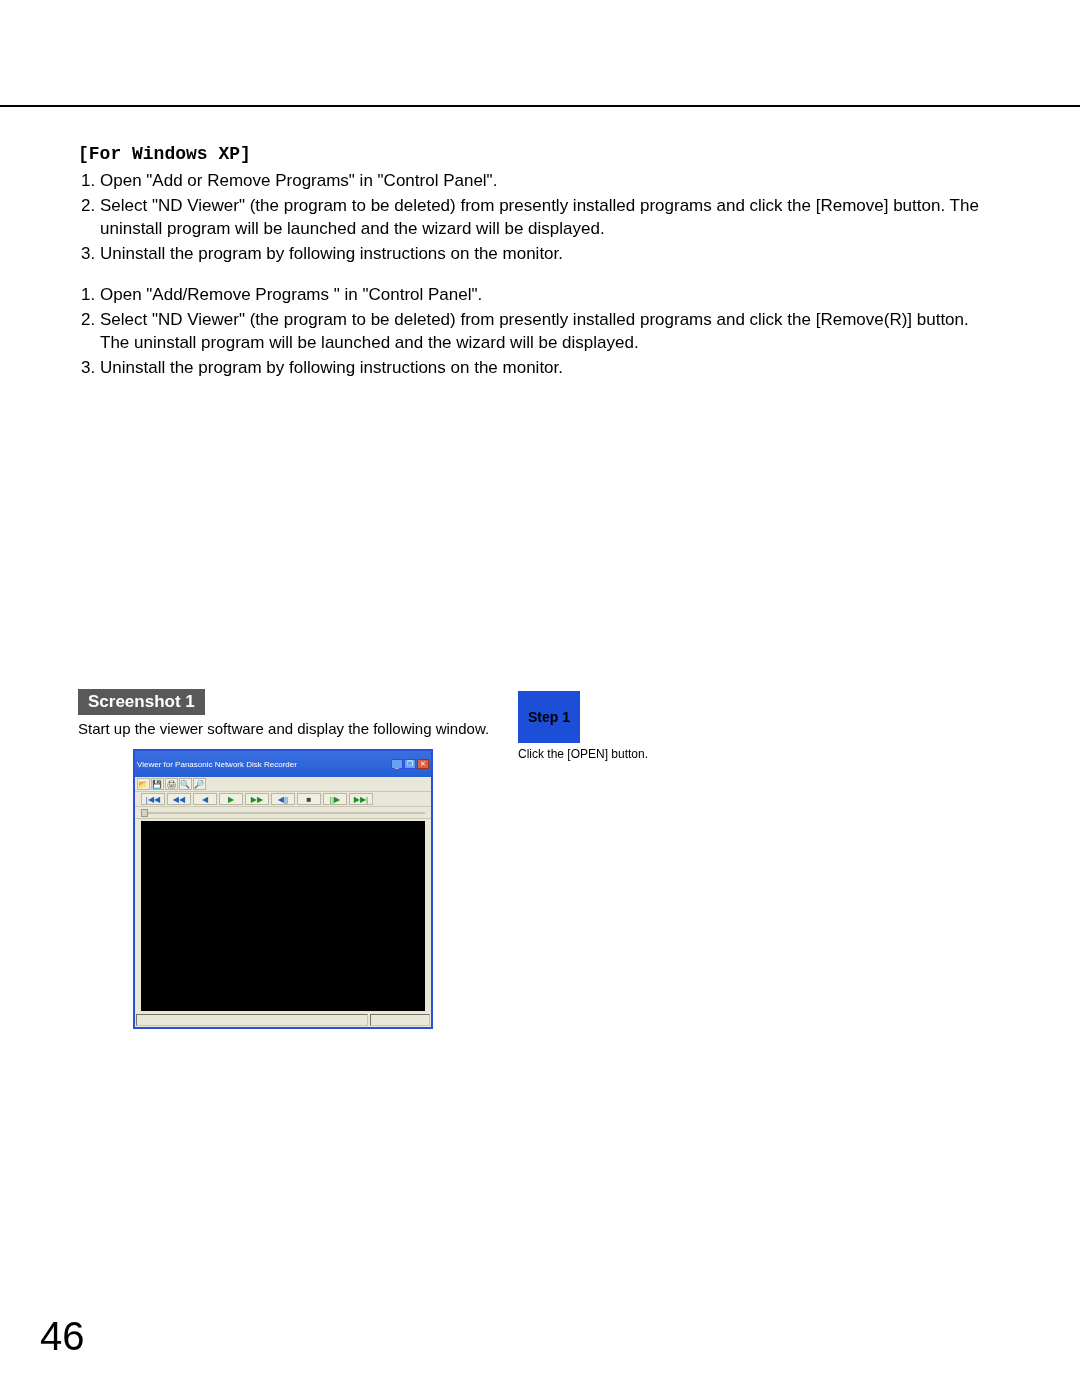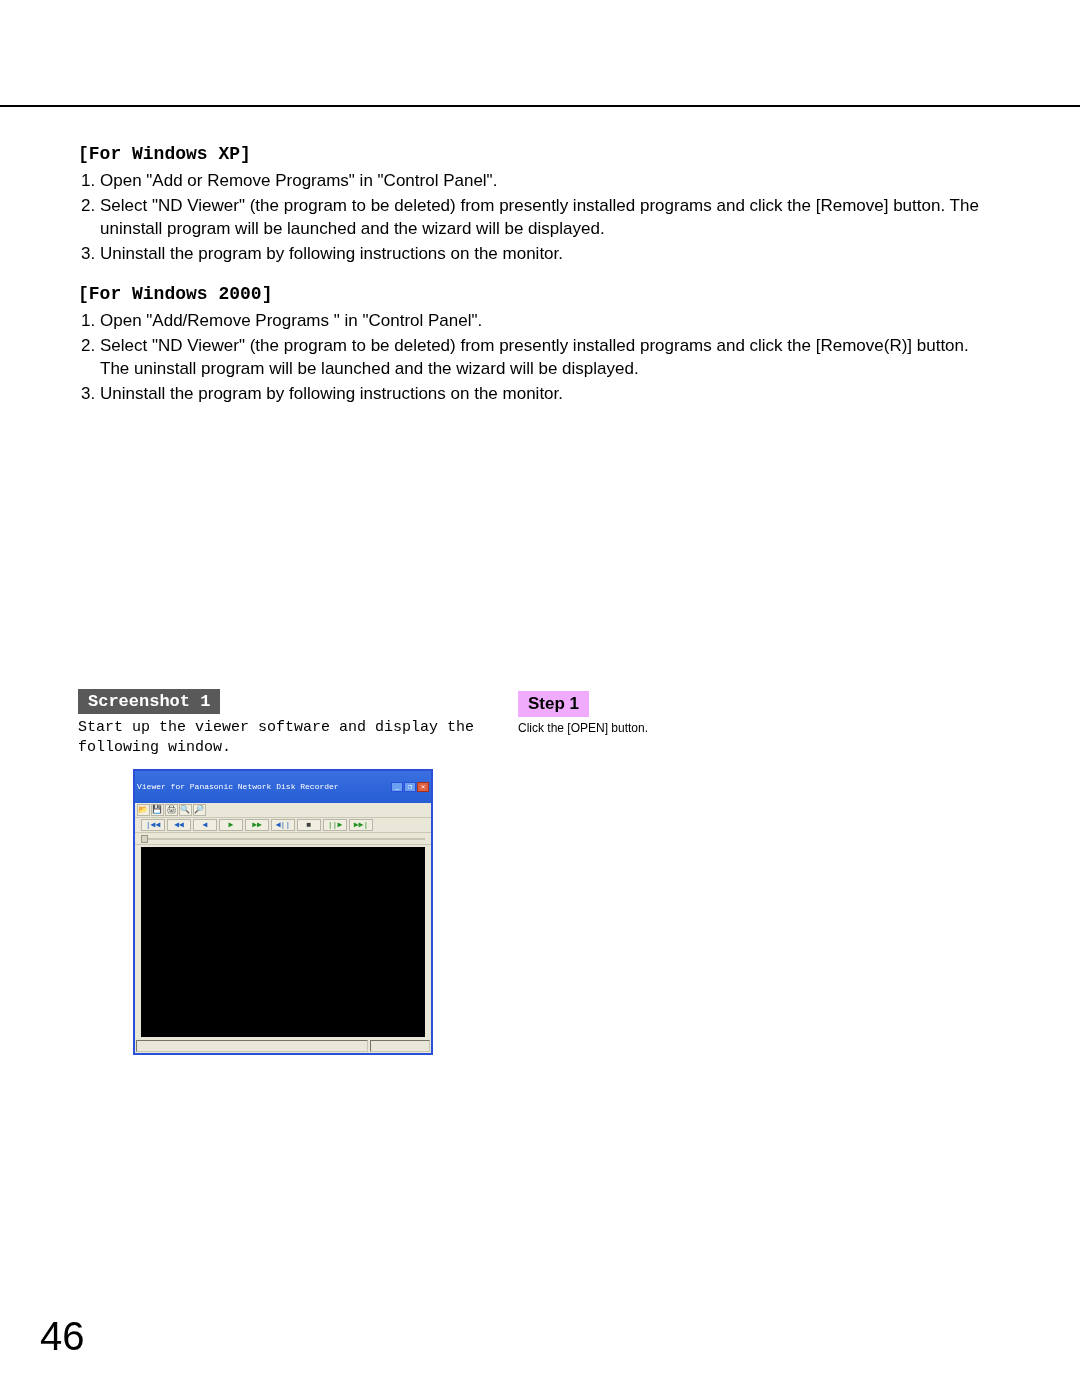--- a/index.html
+++ b/index.html
@@ -64,43 +64,43 @@
   }
   .sc-desc {
     font-size: 15px;
     line-height: 1.35;
     max-width: 430px;
   }
   .two-col {
     display: flex;
     align-items: flex-start;
   }
-  .col-left { width: 440px; font-family: Liberation Mono, monospace; }
+  .col-left { width: 440px; }
   .col-right { margin-left: 0px; padding-top: 6px; }
   .step-label {
     display: inline-block;
-    background: #f0abfc;
+    background: #1d4ed8;
     color: #000;
     font-weight: bold;
-    font-size: 17px;
-    padding: 3px 10px;
+    font-size: 14px;
+    padding: 18px 10px;
     margin-bottom: 4px;
   }
   .step-text { font-size: 12px; }
   
   .viewer-window {
     position: relative;
     width: 300px;
     margin-top: 10px;
     margin-left: 55px;
     border: 2px solid #2a4fd8;
     background: #e9e7d8;
   }
   .titlebar {
-    height: 32px;
+    height: 26px;
     background: linear-gradient(#3b6fe0, #255ed4);
     display: flex;
     align-items: center;
     justify-content: space-between;
     padding: 0 2px;
   }
   .titlebar .title {
     color: #fff;
     font-size: 8px;
     white-space: nowrap;
@@ -202,21 +202,20 @@
       </li>
     <li>
         <span class="wrap">Select "ND Viewer" (the program to be deleted) from presently installed programs and click the [Remove] button. The uninstall program will be launched and the wizard will be displayed.</span>
       </li>
     <li>
         <span class="wrap">Uninstall the program by following instructions on the monitor.</span>
       </li>
   </ol>
 
   <div class="block2">
-    <h3 class="subhead">[For Windows 2000]</h3>
     <ol class="steps">
       <li>
           <span class="wrap">Open "Add/Remove Programs " in "Control Panel".</span>
         </li>
       <li>
           <span class="wrap" style="white-space:pre-line">Select "ND Viewer" (the program to be deleted) from presently installed programs and click the [Remove(R)] button.
 The uninstall program will be launched and the wizard will be displayed.</span>
         </li>
       <li>
           <span class="wrap">Uninstall the program by following instructions on the monitor.</span>

